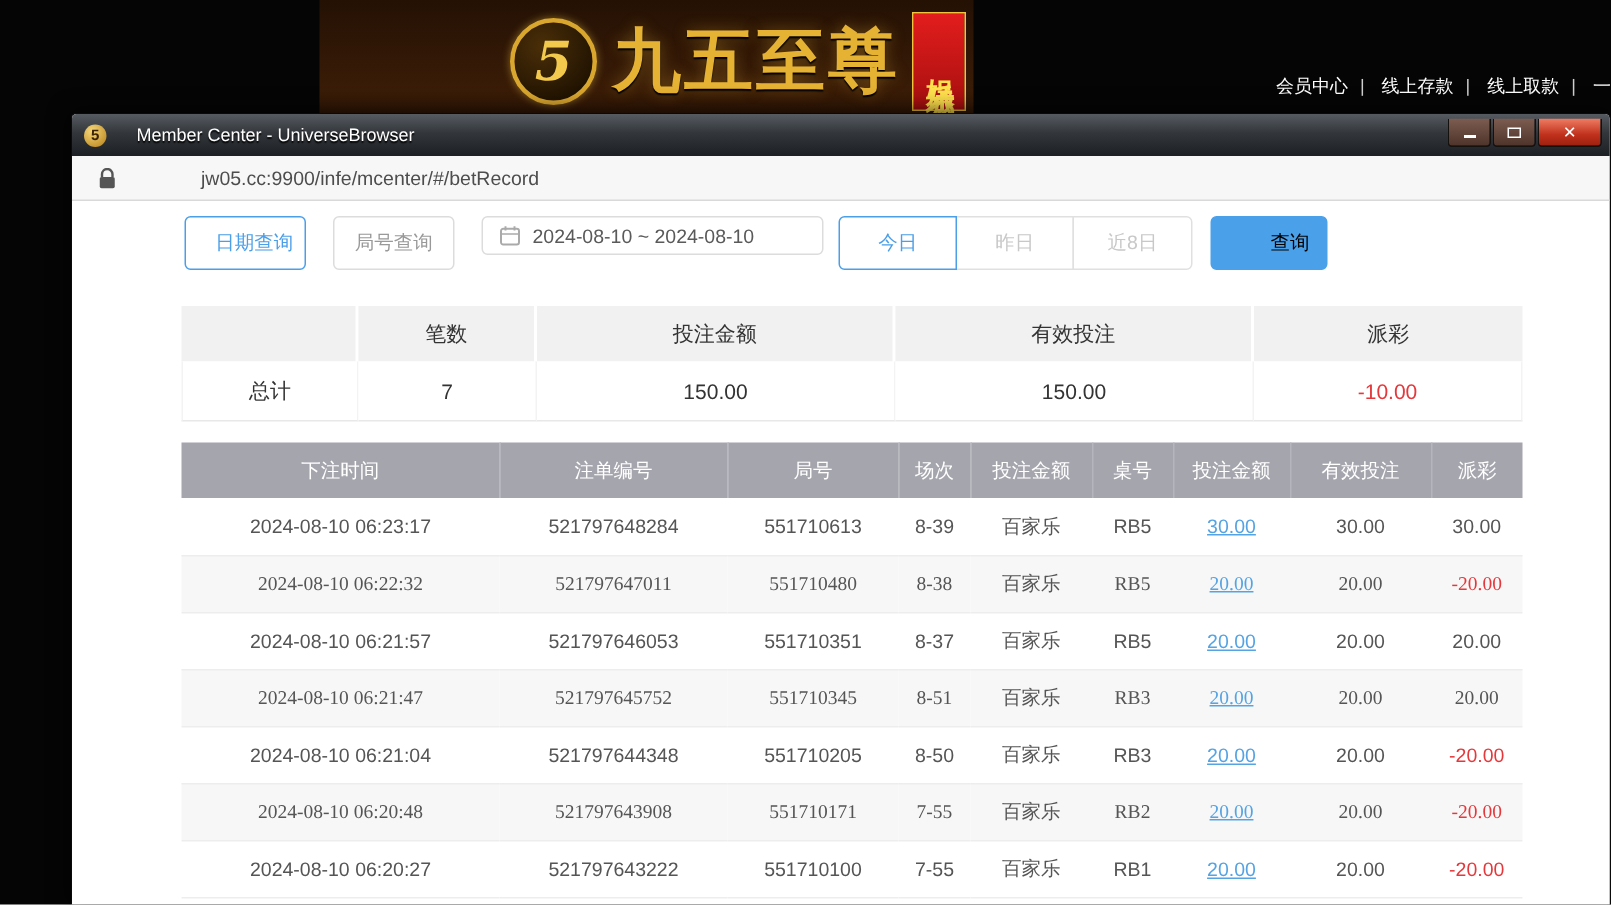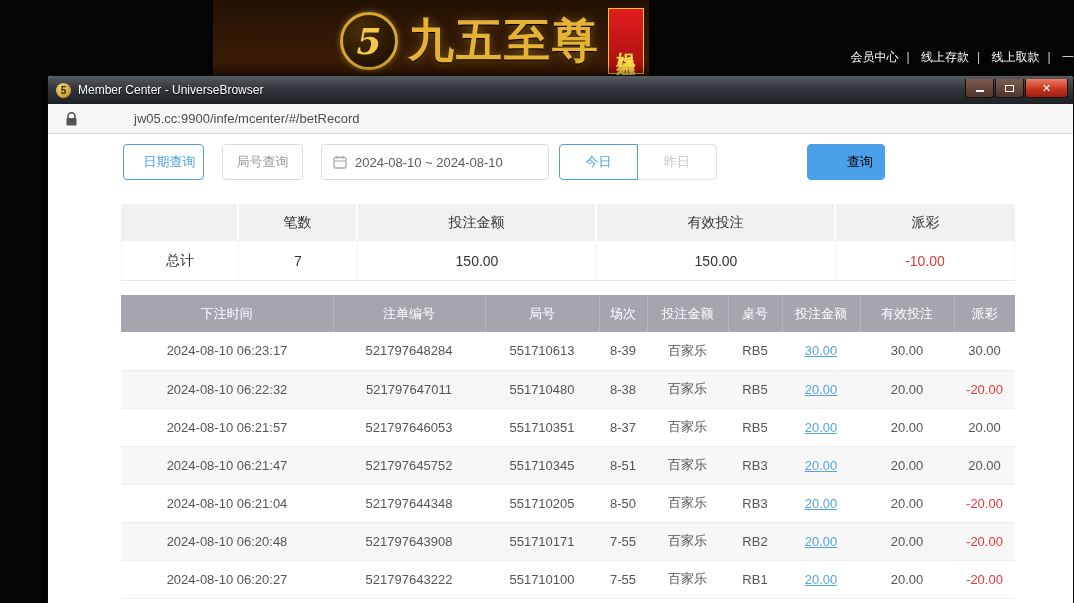--- a/index.html
+++ b/index.html
@@ -61,21 +61,21 @@
     background: linear-gradient(180deg, #565b61 0%, #33373c 45%, #1c1f23 100%);
     display: flex; align-items: center; padding-left: 8px;
     position: relative;
   }
   .title-icon {
     width: 15px; height: 15px; border-radius: 50%;
     background: radial-gradient(circle at 35% 30%, #f6d77a, #b67f15);
     color: #3a2300; font-size: 10px; font-weight: bold;
     display: flex; align-items: center; justify-content: center;
   }
-  .title-text { color: #fff; font-size: 12px; margin-left: 7px; text-shadow: 0 1px 1px #000; }
+  .title-text { color: #fff; font-size: 12px; margin-left: 20px; text-shadow: 0 1px 1px #000; }
   .win-controls { position: absolute; right: 5px; top: 3px; display: flex; }
   .win-btn {
     height: 19px; border: 1px solid #15110f; border-top: none;
     display: flex; align-items: center; justify-content: center;
     color: #fff; font-size: 10px; cursor: pointer;
     border-radius: 0 0 3px 3px; margin-left: 1px;
   }
   .win-btn.min, .win-btn.max { width: 29px; background: linear-gradient(180deg, #7d5c50, #4e342b); }
   .win-btn.close { width: 43px; background: linear-gradient(180deg, #ef7d63, #c0311c 60%, #9c2110); font-size: 11px; }
   .min-glyph { width: 8px; height: 2px; background: #fff; margin-top: 6px; }
@@ -95,21 +95,21 @@
   
   .filter-bar { position: relative; width: 894px; height: 36px; margin-top: 10px; }
   .btn {
     font-size: 13px; border-radius: 4px; background: #fff;
     display: flex; align-items: center; justify-content: center;
     cursor: pointer; height: 36px; position: absolute; top: 0;
   }
   .btn-date-query { left: 2px; width: 81px; border: 1px solid #4a9fe8; color: #4a9fe8; padding-left: 12px; }
   .btn-round-query { left: 101px; width: 81px; border: 1px solid #dcdcdc; color: #999; }
   .date-picker {
-    position: absolute; left: 200px; width: 228px; height: 36px;
+    position: absolute; left: 200px; width: 228px; height: 26px;
     border: 1px solid #dcdcdc; border-radius: 4px;
     display: flex; align-items: center; padding: 0 11px; cursor: pointer; background:#fff;
   }
   .date-picker-text { font-size: 13px; color: #5a5a5a; margin-left: 8px; }
   .quick-group { position: absolute; left: 438px; display: flex; }
   .quick-btn {
     width: 79px; height: 36px; border: 1px solid #e0e0e0; background: #fff;
     color: #c8c8c8; font-size: 13px; display: flex; align-items: center; justify-content: center;
     cursor: pointer; margin-left: -1px; position: relative;
   }
@@ -140,21 +140,21 @@
   .bet-table { margin-top: 14px; border-collapse: collapse; }
   .bet-table th {
     background: #a5a5ad; color: #fff; height: 37px; font-size: 13px;
     font-weight: normal; text-align: center; border-right: 1px solid #b5b5bd;
   }
   .bet-table th:last-child { border-right: none; }
   .bet-table td {
     height: 38px; text-align: center; font-size: 13px; color: #555;
     border-bottom: 1px solid #ededed; background: #fff;
   }
-  .bet-table tr.alt td { background: #f7f7f7; }
+  .bet-table tr.alt td { background: #f7f7f7; font-family: Liberation Serif, serif; }
   .amount-link { color: #55a3e3; text-decoration: underline; cursor: pointer; }
   .payout.neg, td.payout.neg { color: #e4393c; }
   .summary-table td.payout.neg { color: #e4393c; }
 </style>
 </head>
 <body>
 
 <div class="site-header-bg"></div>
 
 <div class="logo-wrap">
@@ -204,20 +204,21 @@
           <rect x="1" y="2.5" width="12" height="10.5" rx="1.5" fill="none" stroke="#aaa" stroke-width="1.3"></rect>
           <line x1="1" y1="6" x2="13" y2="6" stroke="#aaa" stroke-width="1.1"></line>
           <line x1="4" y1="0.8" x2="4" y2="3.6" stroke="#aaa" stroke-width="1.3"></line>
           <line x1="10" y1="0.8" x2="10" y2="3.6" stroke="#aaa" stroke-width="1.3"></line>
         </svg>
         <span class="date-picker-text">2024-08-10 ~ 2024-08-10</span>
       </div>
       <div class="quick-group">
         <div class="quick-btn active">今日</div>
         <div class="quick-btn">昨日</div>
+        <div class="quick-btn">近8日</div>
       </div>
       <div class="btn btn-search">查询</div>
     </div>
 
     <table class="summary-table">
       <colgroup>
           <col style="width:118px">
           <col style="width:119px">
           <col style="width:239px">
           <col style="width:239px">

